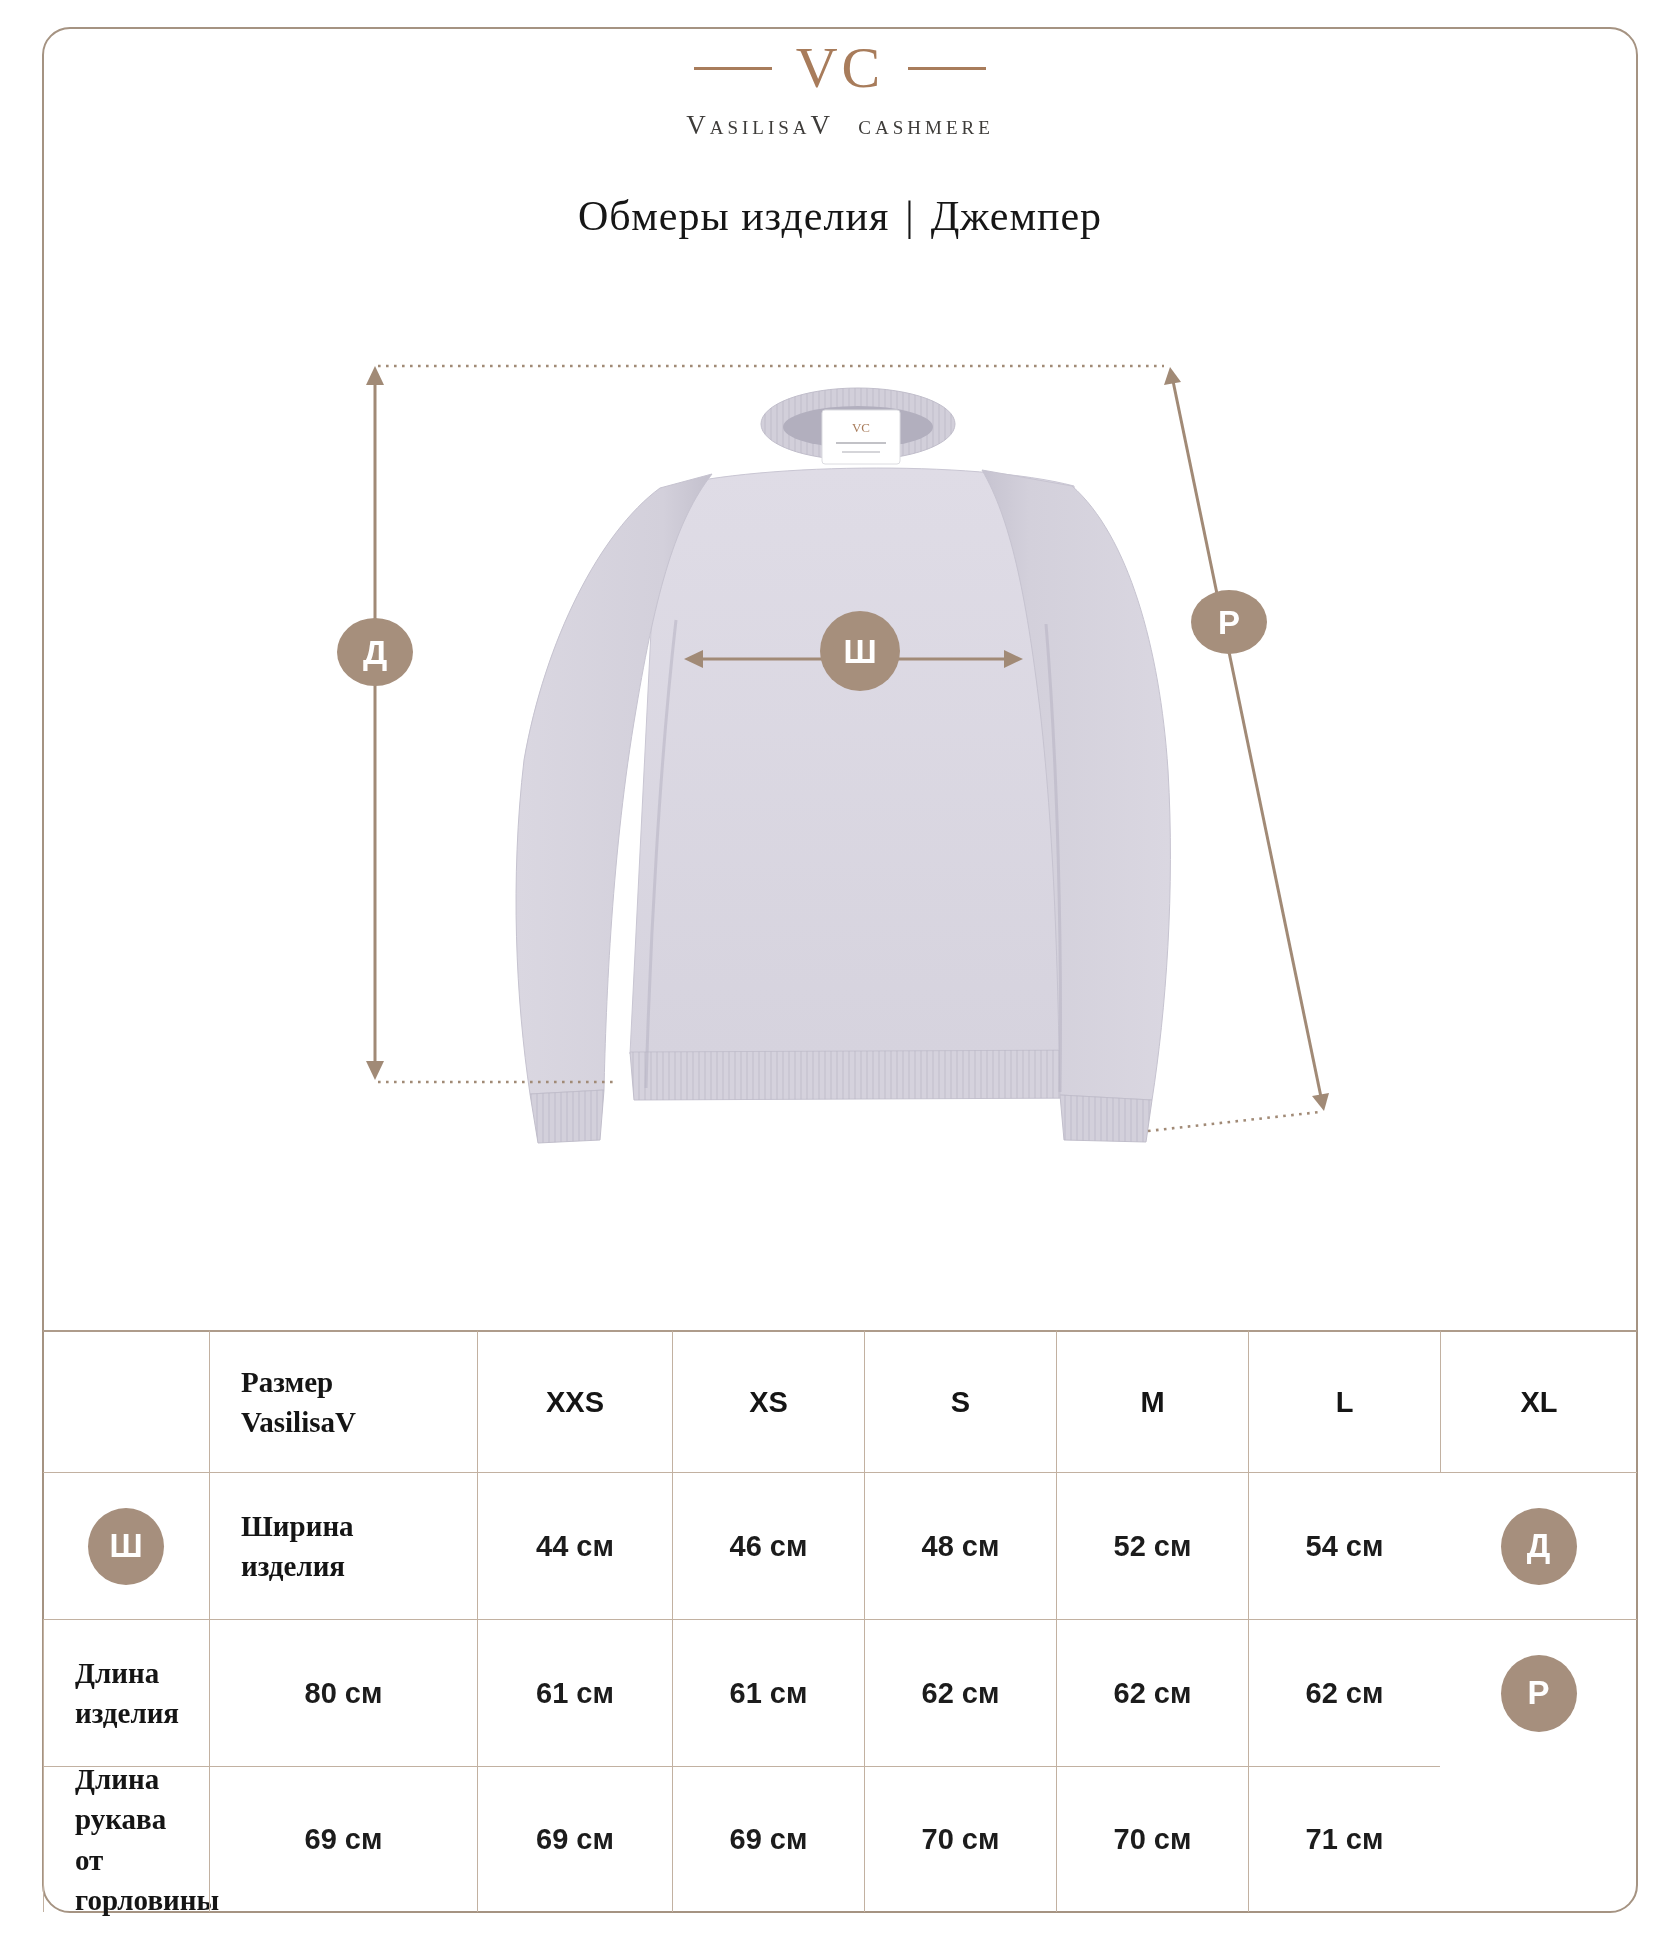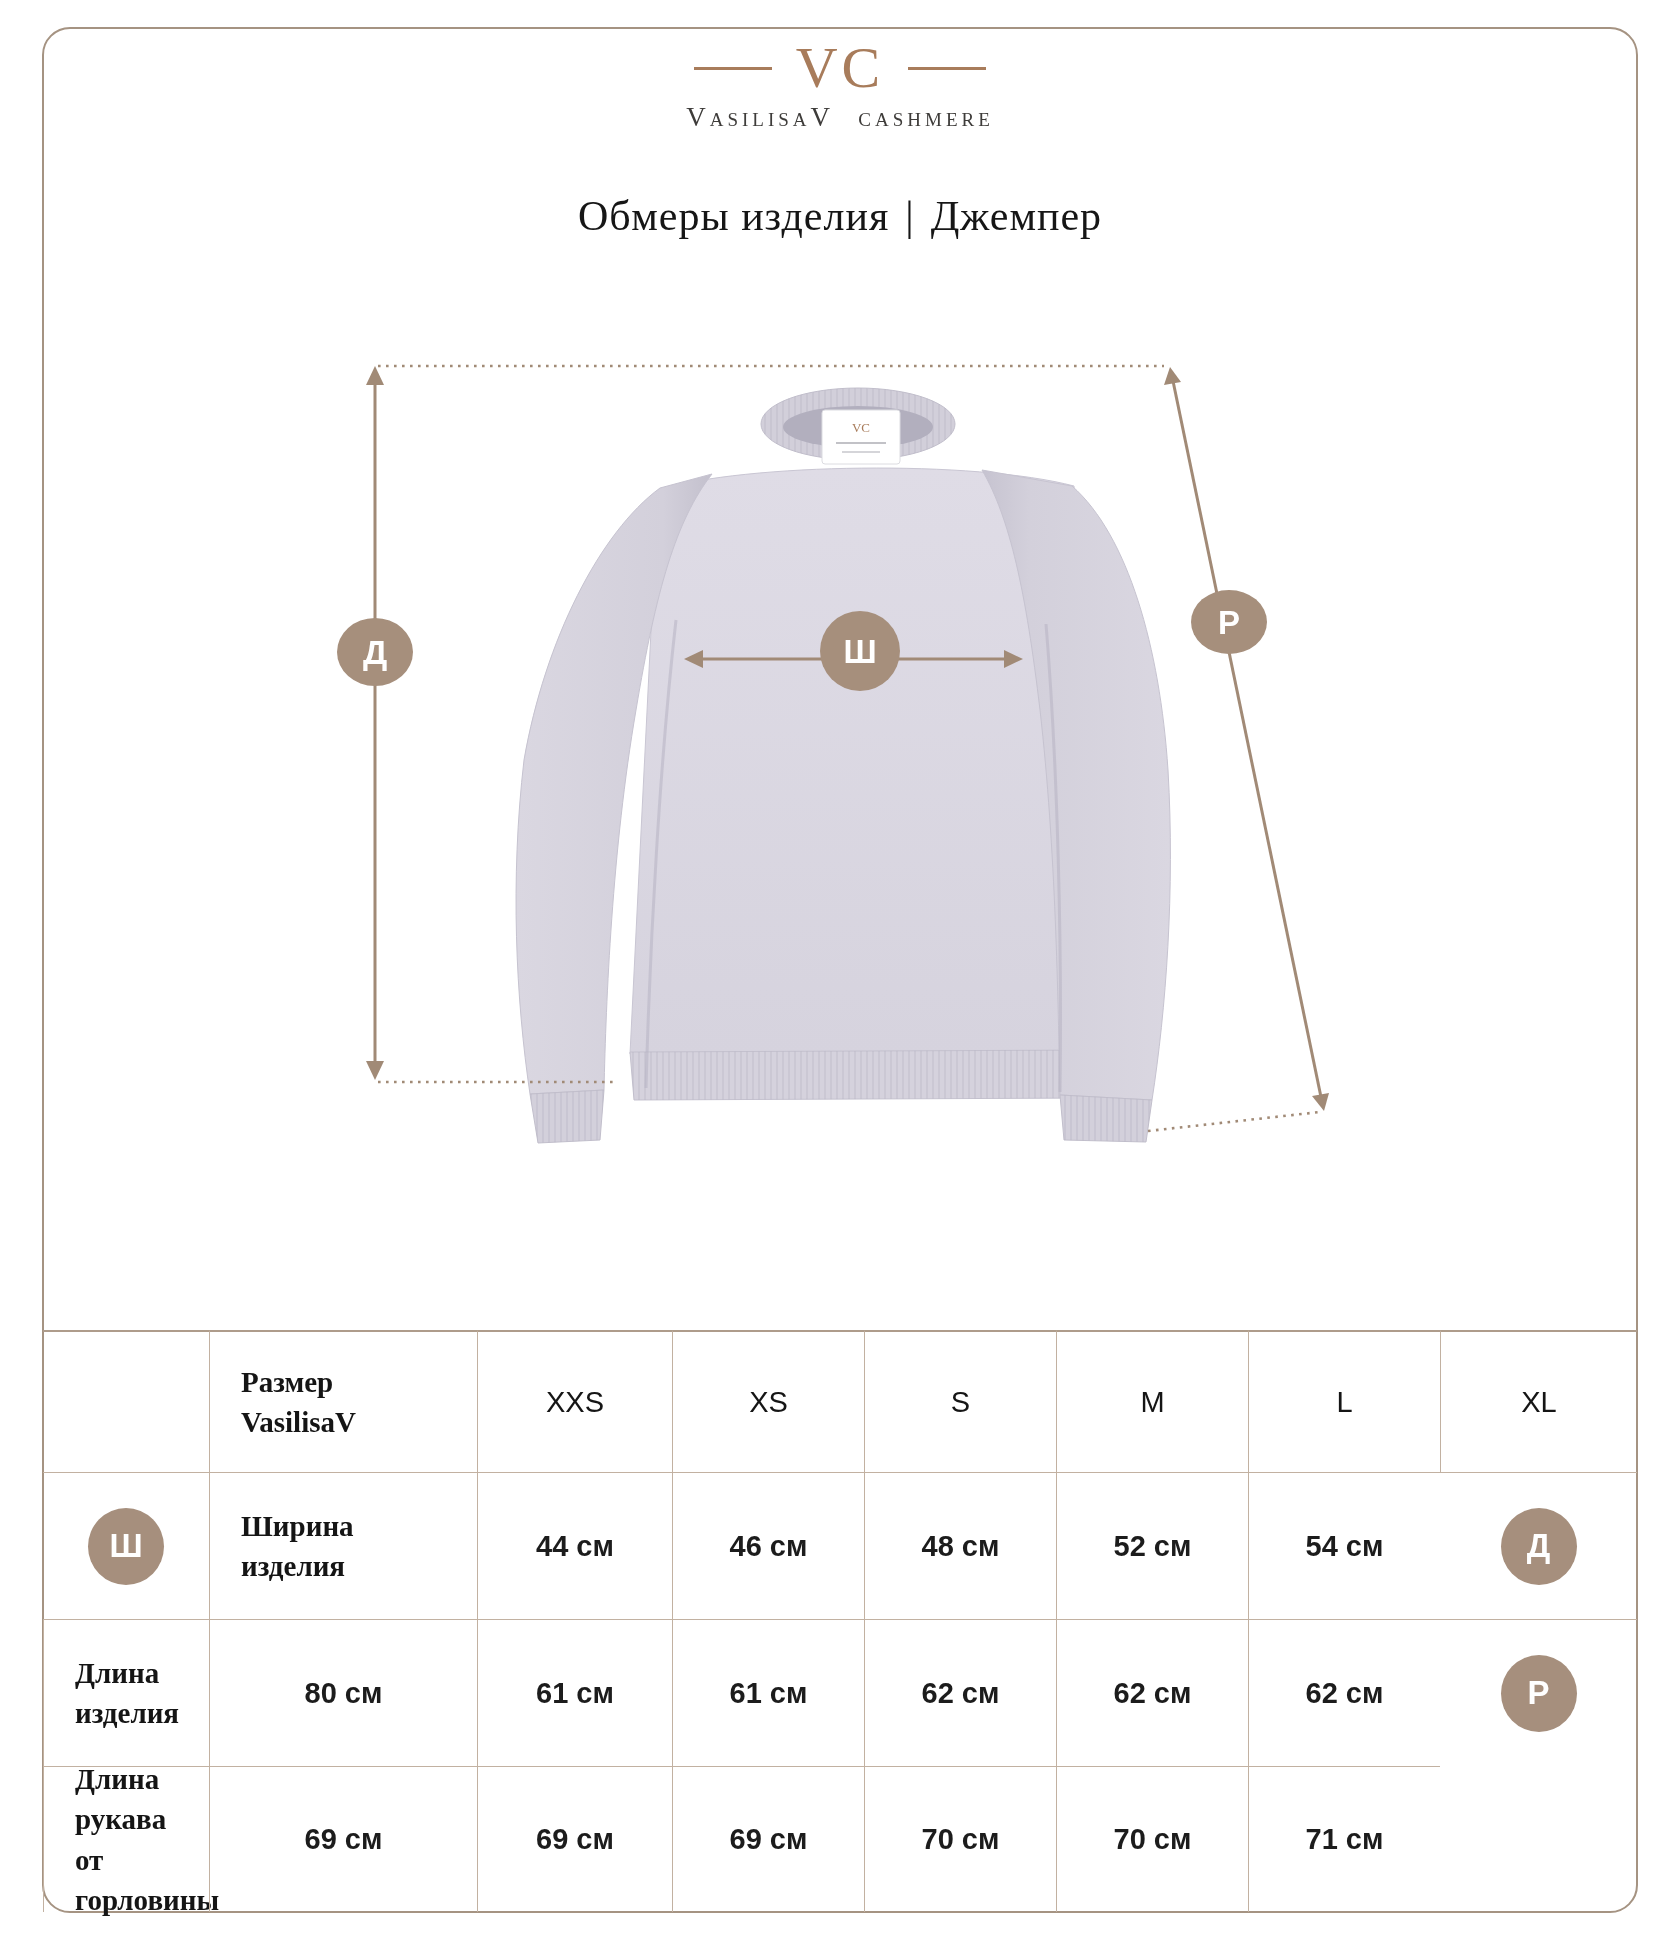--- a/index.html
+++ b/index.html
@@ -15,21 +15,21 @@
   }
   
   .logo { position:absolute; left:0; top:38px; width:100%; text-align:center; }
   .logo-row { display:flex; align-items:center; justify-content:center; gap:24px; height:60px; }
   .dash { display:inline-block; width:78px; height:3px; background:#a87c5b; }
   .monogram {
     font-family:"Liberation Serif", serif; font-size:58px; color:#a87c5b;
     letter-spacing:4px; line-height:1;
   }
   .brandline {
-    margin-top:4px; font-family:"Liberation Serif", serif; color:#3e3c3a;
+    margin-top:12px; font-family:"Liberation Serif", serif; color:#3e3c3a;
     font-size:27px; letter-spacing:4px; font-variant:small-caps;
   }
   .brandline .brand-suffix { margin-left:14px; }
   
   .title {
     position:absolute; left:0; top:192px; width:100%; text-align:center;
     font-family:"Liberation Serif", serif; font-weight:400; color:#161616;
     font-size:42px; letter-spacing:1px;
   }
   .title .sep { margin:0 16px; font-weight:300; }
@@ -46,21 +46,21 @@
     grid-template-rows:142px 147px 147px 146px;
     color:#151515;
   }
   .cell {
     border-top:1px solid #c2b1a1; border-left:1px solid #c2b1a1;
     display:flex; align-items:center; justify-content:center;
     font-size:29px;
   }
   .cell.first-col { border-left:none; }
   .cell.header-row { border-top:2px solid #ae9c8b; }
-  .cell.size-head { font-weight:normal; }
+  .cell.size-head { font-weight:bold; }
   .cell.row-label {
     justify-content:flex-start; padding-left:31px; text-align:left;
     font-weight:bold; white-space:pre-line; line-height:1.38;font-family:Liberation Serif, serif;
   }
   .cell.value { font-weight:700; color:#1c1c1c; }
   .tbadge {
     width:76px; height:77px; border-radius:50%; background:#a68f7d;
     color:#fff; font-weight:bold; font-size:33px;
     display:flex; align-items:center; justify-content:center;
   }

